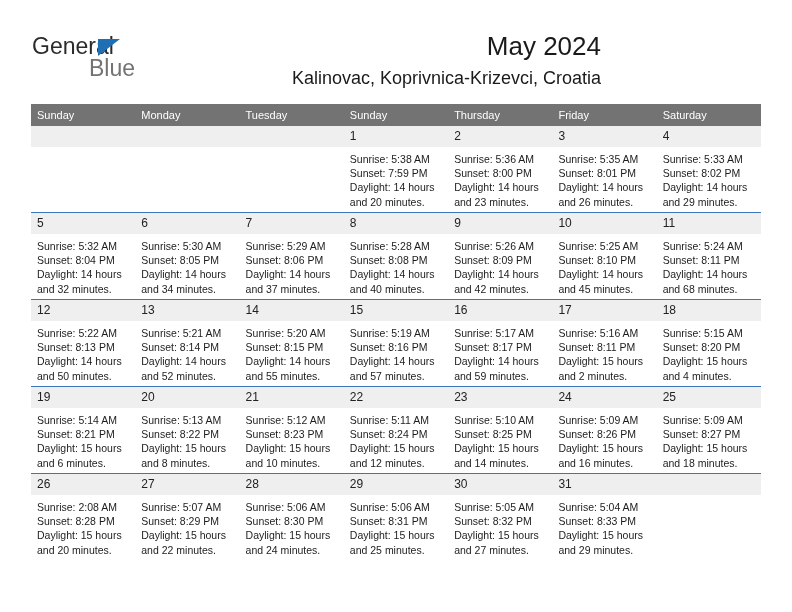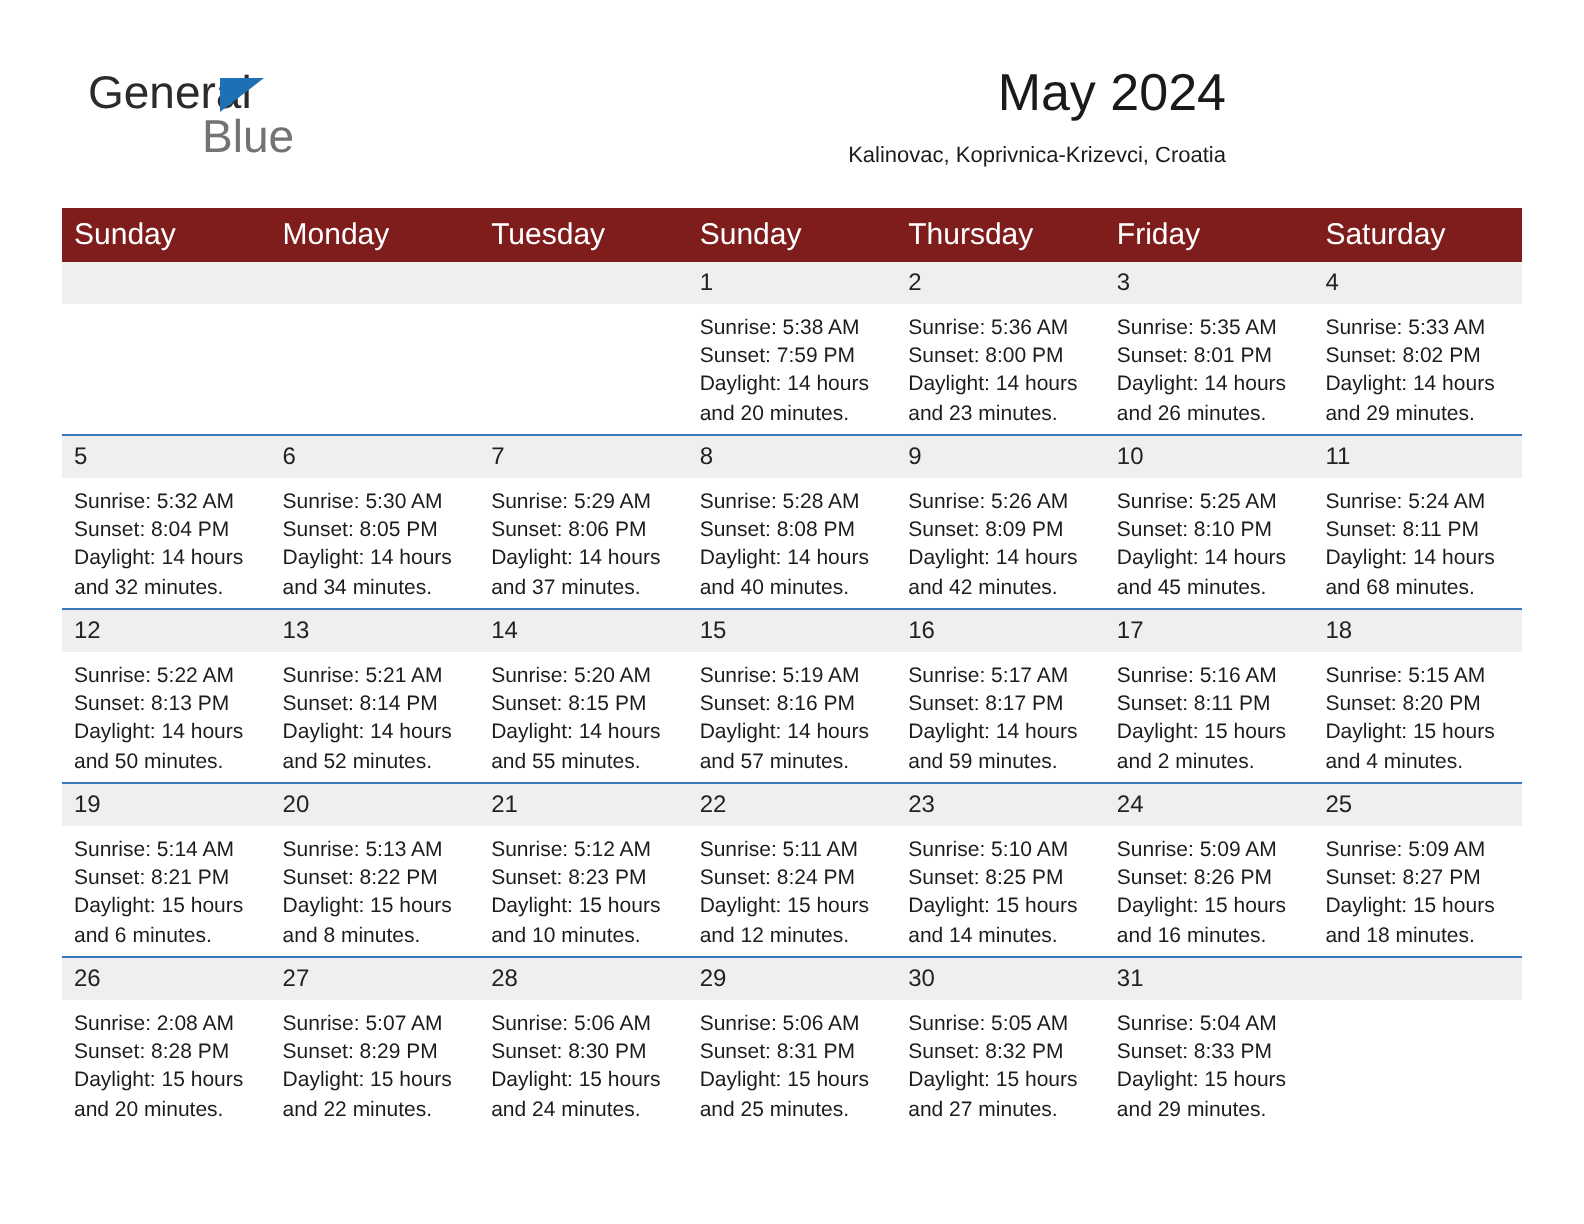--- a/index.html
+++ b/index.html
@@ -18,21 +18,21 @@
   .page {
     position: relative;
     width: 792px;
     height: 612px;
     box-sizing: border-box;
   }
 
   
   .header {
     position: absolute;
-    left: 12px;
+    left: 0;
     top: 0;
     width: 636px;
     height: 100px;
   }
   .logo {
     position: absolute;
     left: 32px;
     top: 33px;
     width: 180px;
     height: 52px;
@@ -72,40 +72,40 @@
   }
   .cal-title {
     font-size: 26px;
     color: #1a1a1a;
     line-height: 32px;
     font-weight: normal;
     margin: 0;
     white-space: nowrap;
   }
   .cal-subtitle {
-    font-size: 11px;
+    font-size: 18px;
     color: #1a1a1a;
     line-height: 20px;
     margin: 6px 0 0 0;
     white-space: nowrap;
   }
 
   
   .calendar {
     position: absolute;
     left: 31px;
     top: 104px;
     width: 730px;
     border-collapse: collapse;
     table-layout: fixed;
   }
   .calendar th {
-    background: #7f1d1d;
+    background: #737373;
     color: #ffffff;
-    font-size: 15px;
+    font-size: 11px;
     font-weight: normal;
     text-align: left;
     padding: 5px 0 5px 6px;
     height: 12px;
     vertical-align: middle;
   }
   .calendar td {
     width: 104.28px;
     height: 86px;
     vertical-align: top;

